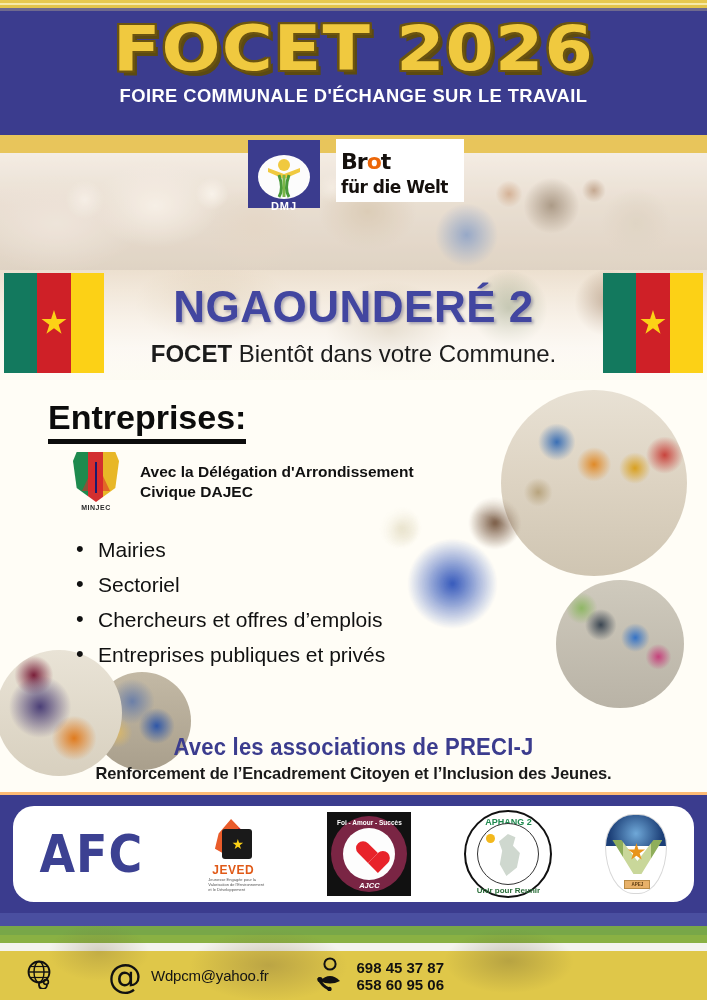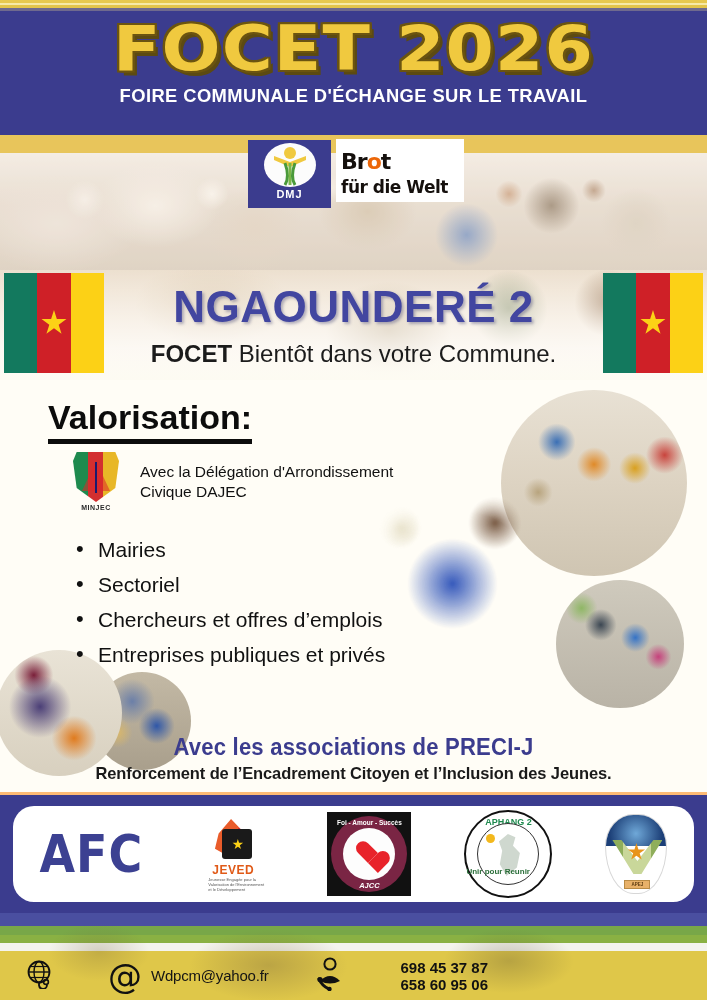--- a/index.html
+++ b/index.html
@@ -83,23 +83,23 @@
       radial-gradient(circle 22px at 30% 35%, #fffdf8 0%, rgba(255,253,248,0) 75%),
       radial-gradient(circle 20px at 47% 30%, #f3eee6 0%, rgba(243,238,230,0) 75%),
       radial-gradient(circle 18px at 72% 35%, #b07040 0%, rgba(176,112,64,0) 75%),
       radial-gradient(circle 16px at 84% 32%, #8c5a34 0%, rgba(140,90,52,0) 75%);
     opacity:.7;
   }
   .banner-overlay { position:absolute; inset:0; background:rgba(255,255,255,0.30); }
 
   
   .dmj-logo {
-    position:absolute; left:248px; top:140px; width:83px; height:68px;
+    position:absolute; left:248px; top:140px; width:72px; height:68px;
     background:#3b3c8e; display:flex; flex-direction:column;
-    align-items:center; justify-content:flex-start; padding-top:3px;
+    align-items:center; justify-content:flex-start; padding-top:15px;
   }
   .dmj-oval {
     width:52px; height:44px; border-radius:50%; background:#fcfcfc;
     position:relative; display:block;
   }
   .dmj-label {
     color:#ffffff; font-size:11px; font-weight:bold; letter-spacing:1px;
     line-height:14px;
   }
   .brot-logo {
@@ -180,21 +180,21 @@
   }
   .minjec-tri {
     position:absolute; left:50%; top:18%; width:0; height:0; margin-left:-14px;
     border-left:14px solid transparent; border-right:14px solid transparent;
     border-bottom:30px solid rgba(220,40,40,.55);
   }
   .minjec-txt { font-size:7px; font-weight:bold; color:#2a2a2a; margin-top:2px; letter-spacing:.5px; }
 
   .dajec-text {
     position:absolute; left:140px; top:462px; width:330px; z-index:6;
-    font-size:15.5px; font-weight:normal; line-height:20px; color:#111;
+    font-size:15.5px; font-weight:bold; line-height:20px; color:#111;
   }
 
   .bullets {
     position:absolute; left:74px; top:532px; width:400px; z-index:6;
     list-style:none;
   }
   .bullets li {
     font-size:21px; color:#111; line-height:35px;
     padding-left:24px; position:relative;
   }
@@ -312,21 +312,21 @@
 
   .logo-aphang { width:88px; height:88px; border-radius:50%; background:#fff; border:2px solid #111; position:relative; display:flex; align-items:center; justify-content:center; }
   .aphang-in { width:62px; height:62px; border-radius:50%; background:#fff; border:1.5px solid #333; position:relative; }
   .aphang-map {
     position:absolute; left:16px; top:10px; width:30px; height:42px;
     background:#cfd8cf;
     clip-path: polygon(45% 0%, 70% 8%, 62% 28%, 85% 45%, 75% 80%, 40% 100%, 18% 72%, 26% 40%, 15% 18%);
   }
   .aphang-sun { position:absolute; left:8px; top:10px; width:9px; height:9px; border-radius:50%; background:#f3b81c; }
   .aphang-top { position:absolute; top:5px; left:0; width:100%; text-align:center; font-size:9px; font-weight:bold; color:#1e8a4e; }
-  .aphang-bot { position:absolute; bottom:20px; left:0; width:100%; font-size:8px; font-weight:bold; color:#2b6f3a; }
+  .aphang-bot { position:absolute; bottom:1px; left:0; width:100%; text-align:center; font-size:8px; font-weight:bold; color:#2b6f3a; }
 
   .logo-apej { width:62px; height:80px; border-radius:46% 46% 46% 46%/40% 40% 60% 60%; background:#fff; position:relative; overflow:hidden; border:1px solid #d7d7d7; }
   .apej-top { position:absolute; left:0; top:0; width:100%; height:40%; background:radial-gradient(circle at 50% 60%, #6fa8d8 0%, #1c3f77 75%); }
   .apej-v {
     position:absolute; left:6px; top:32%; width:50px; height:34px;
     background: linear-gradient(90deg,#8fae5b 0 22%, #c9d79a 22% 78%, #8fae5b 78% 100%);
     clip-path: polygon(0% 0%, 18% 0%, 50% 62%, 82% 0%, 100% 0%, 58% 100%, 42% 100%);
   }
   .apej-star {
     position:absolute; left:50%; top:36%; width:18px; height:18px; margin-left:-9px;
@@ -347,21 +347,21 @@
       radial-gradient(ellipse 110px 50px at 38% 60%, rgba(120,100,60,.35) 0%, rgba(120,100,60,0) 72%),
       radial-gradient(ellipse 90px 45px at 72% 55%, rgba(90,80,50,.30) 0%, rgba(90,80,50,0) 72%),
       radial-gradient(ellipse 70px 40px at 14% 45%, rgba(110,95,55,.25) 0%, rgba(110,95,55,0) 72%);
     pointer-events:none;
   }
 
   .footer { position:absolute; left:0; top:951px; width:707px; height:49px; display:flex; align-items:center; z-index:5; }
   .f-item { display:flex; align-items:center; }
   .f-web { margin-left:26px; }
   .f-mail { margin-left:52px; }
-  .f-phone { margin-left:48px;gap:44px; }
+  .f-phone { margin-left:48px; }
   .f-text { font-size:15px; color:#141414; margin-left:9px; letter-spacing:-0.2px; }
   .f-phone-nums { font-size:15px; font-weight:bold; color:#111; margin-left:8px; line-height:17px; }
   .at-icon { font-family:"DejaVu Sans", sans-serif; font-size:34px; line-height:34px; color:#111; font-weight:400; }
 </style>
 </head>
 <body>
 
 <div class="poster">
 
   <div class="topstripes">
@@ -426,21 +426,21 @@
 
   <div class="body-area">
 
     <div class="circ circ-grad-a" style="left:501px; top:10px; width:186px; height:186px;"></div>
     <div class="circ circ-grad-b" style="left:556px; top:200px; width:128px; height:128px;"></div>
     <div class="circ circ-grad-c" style="left:93px; top:292px; width:98px; height:98px;"></div>
     <div class="circ circ-grad-d" style="left:-4px; top:270px; width:126px; height:126px;"></div>
     <div class="bigfade" style="left:340px; top:80px;"></div>
   </div>
 
-  <div class="partenaires">Valorisation:</div>
+  <div class="partenaires">Entreprises:</div>
 
   <div class="minjec">
     <div class="minjec-shield">
         <div class="minjec-tri"></div>
       </div>
     <div class="minjec-txt">MINJEC</div>
   </div>
 
   <div class="dajec-text">
     <div>Avec la Délégation d'Arrondissement</div>

